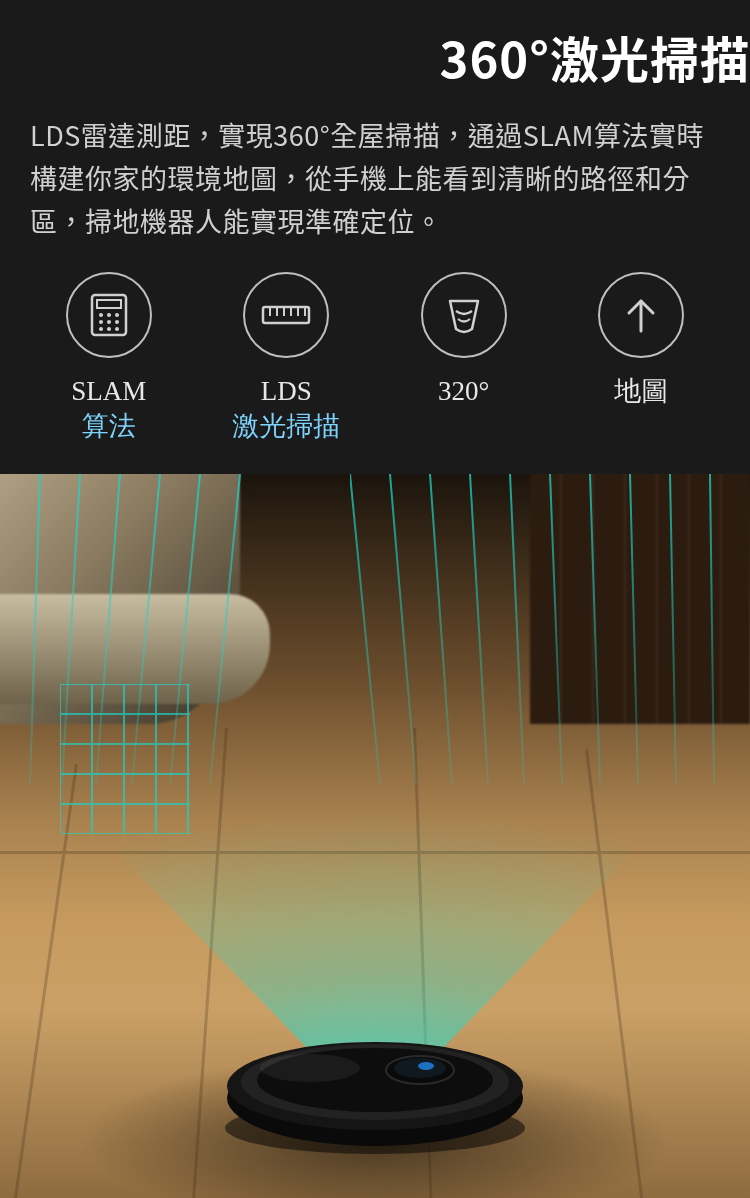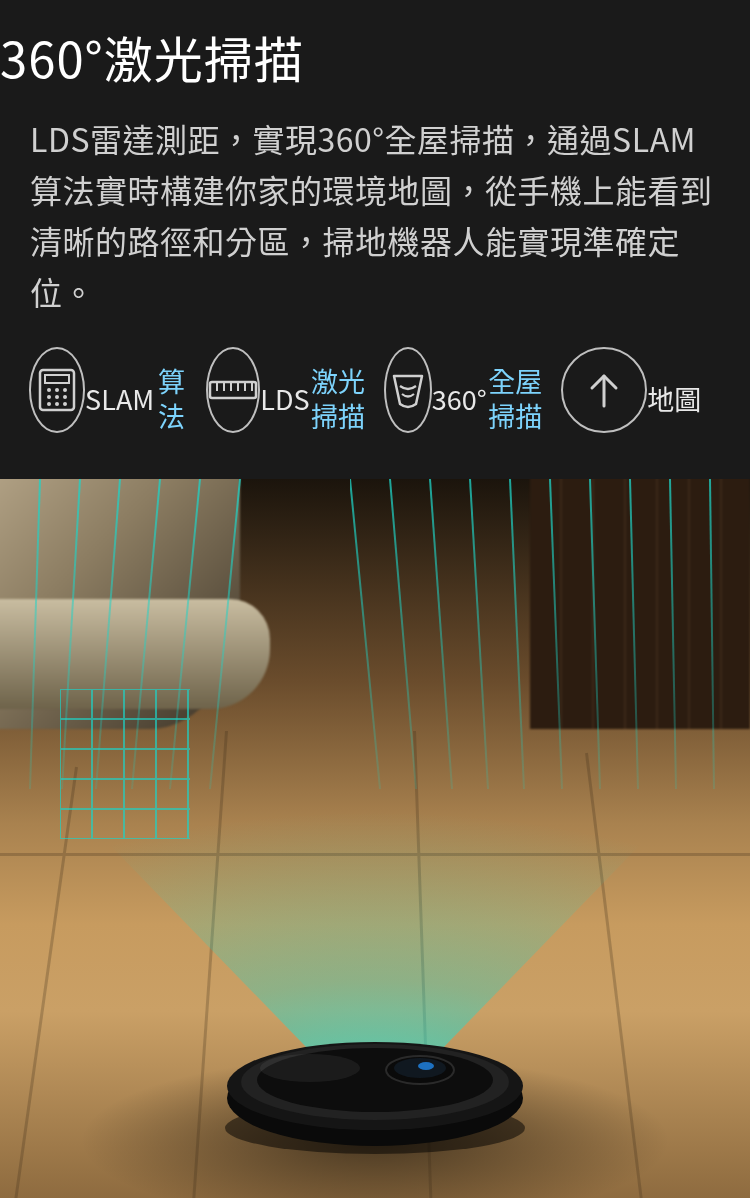--- a/index.html
+++ b/index.html
@@ -1,21 +1,21 @@
 <!DOCTYPE html>
 <html><head>
 <meta charset="utf-8">
 <style>
   * { margin: 0; padding: 0; box-sizing: border-box; }
   html, body { width: 750px; height: 1198px; background:#1a1a1a; color:#e8e8e8; font-family: "PingFang TC","Microsoft JhengHei","Noto Sans CJK TC",sans-serif; overflow:hidden; }
   .page { width:750px; height:1198px; display:flex; flex-direction:column; }
-  .heading { text-align:left; padding-top:26px; font-weight:400; color:#fff; line-height:1.28; font-size:49px; letter-spacing:1px; }
-  .desc { padding:24px 30px 0 30px; font-size:32px; line-height:1.6; color:#d0d0d0; letter-spacing:0.5px; }
+  .heading { text-align:right; padding-top:26px; font-weight:700; color:#fff; line-height:1.28; font-size:49px; letter-spacing:1px; }
+  .desc { padding:24px 30px 0 30px; font-size:27px; line-height:1.6; color:#d0d0d0; letter-spacing:0.5px; }
   .features { display:flex; justify-content:space-around; padding:30px 20px 20px 20px; }
-  .feat { display:flex; flex-direction:row; align-items:center; width:160px; }
+  .feat { display:flex; flex-direction:column; align-items:center; width:160px;font-family:Liberation Serif, serif; }
   .icon-circle { width:86px; height:86px; border:2px solid #bfbfbf; border-radius:50%; display:flex; align-items:center; justify-content:center; margin-bottom:16px; }
   .feat-title { font-size:27px; color:#e8e8e8; text-align:center; line-height:1.3; }
   .feat-sub { font-size:27px; color:#7dd3fc; text-align:center; line-height:1.3; }
   .hero { position:relative; flex:1; margin-top:10px; overflow:hidden; background:#2a2218; }
   
   .floor { position:absolute; left:0; right:0; bottom:0; top:0;
     background:
       radial-gradient(ellipse 420px 120px at 50% 92%, rgba(0,0,0,0.55), rgba(0,0,0,0) 70%),
       linear-gradient(180deg,#1b140c 0%, #6a4c2c 28%, #a9824f 48%, #c79b5f 62%, #caa066 74%, #8e6b3f 100%);
   }
@@ -101,22 +101,21 @@
     </div>
 
     <div class="feat">
       <div class="icon-circle">
         <svg width="44" height="44" viewBox="0 0 44 44">
           <path d="M8 8 L36 8 L30 36 Q22 42 14 36 Z" fill="none" stroke="#d0d0d0" stroke-width="2.5" stroke-linejoin="round"></path>
           <path d="M14 18 Q22 24 30 18" fill="none" stroke="#d0d0d0" stroke-width="2.2"></path>
           <path d="M16 26 Q22 31 28 26" fill="none" stroke="#d0d0d0" stroke-width="2.2"></path>
         </svg>
       </div>
-      <div class="feat-title">360°</div>
-      <div class="feat-sub">全屋掃描</div>
+      <div class="feat-title">320°</div>
     </div>
 
     <div class="feat">
       <div class="icon-circle">
         <svg width="36" height="40" viewBox="0 0 36 40">
           <g stroke="#d0d0d0" stroke-width="3" fill="none" stroke-linecap="round" stroke-linejoin="round">
             <line x1="18" y1="36" x2="18" y2="6"></line>
             <polyline points="6,18 18,6 30,18"></polyline>
           </g>
         </svg>

